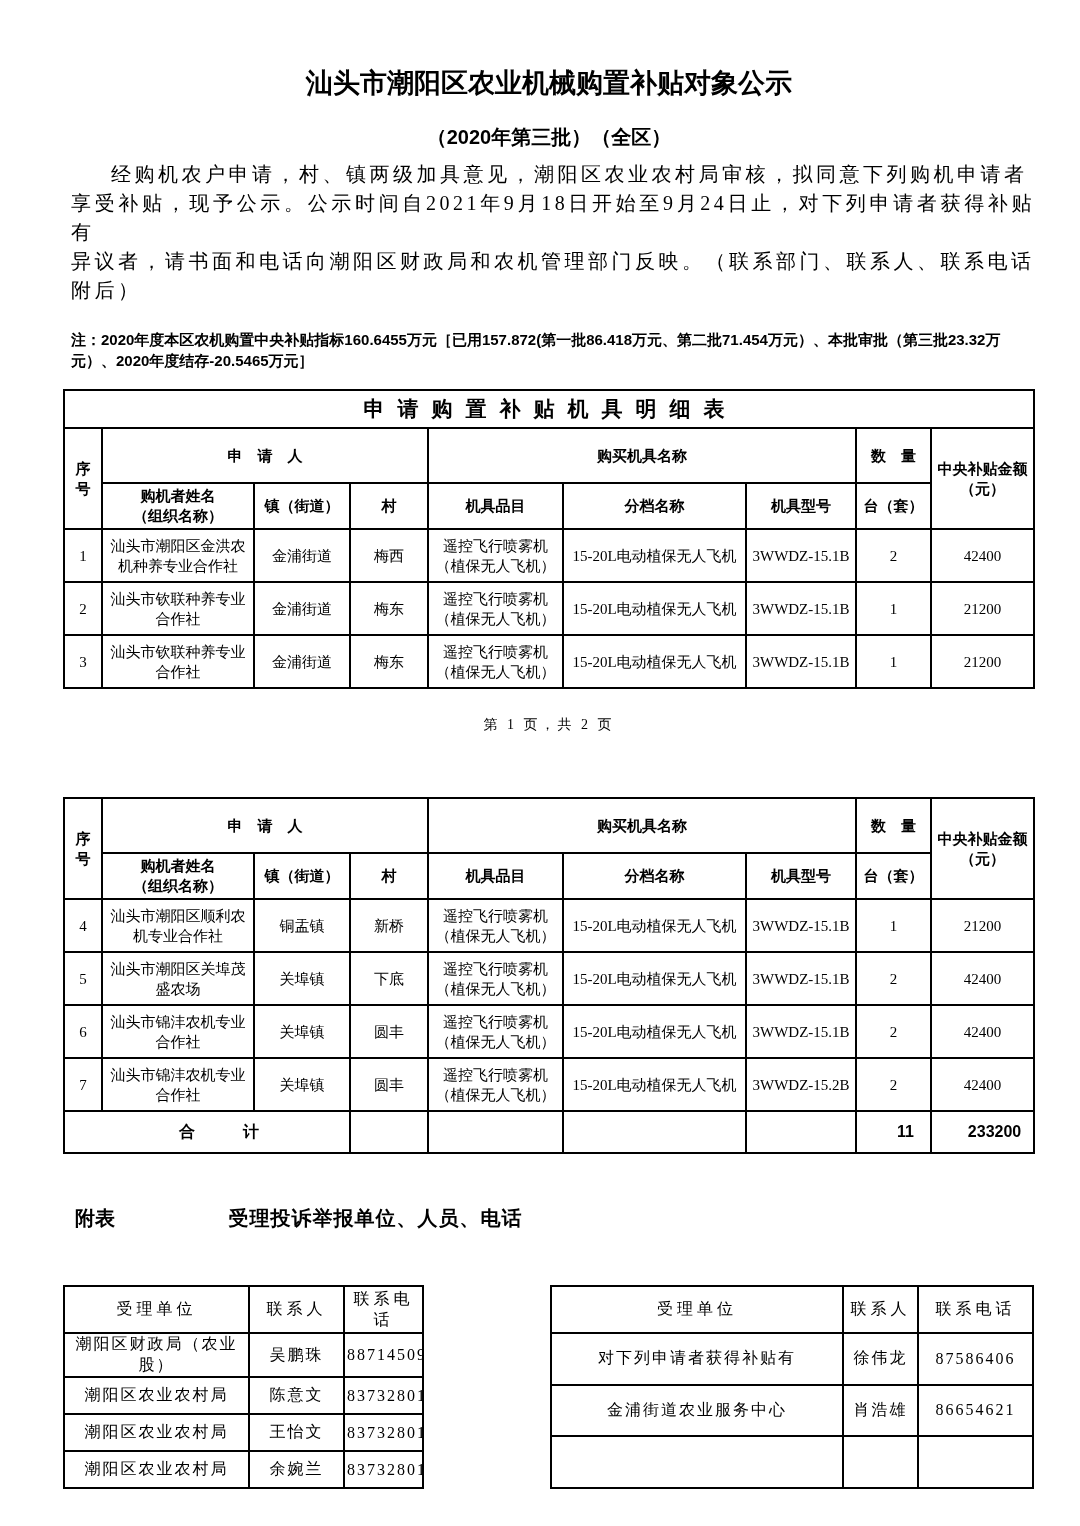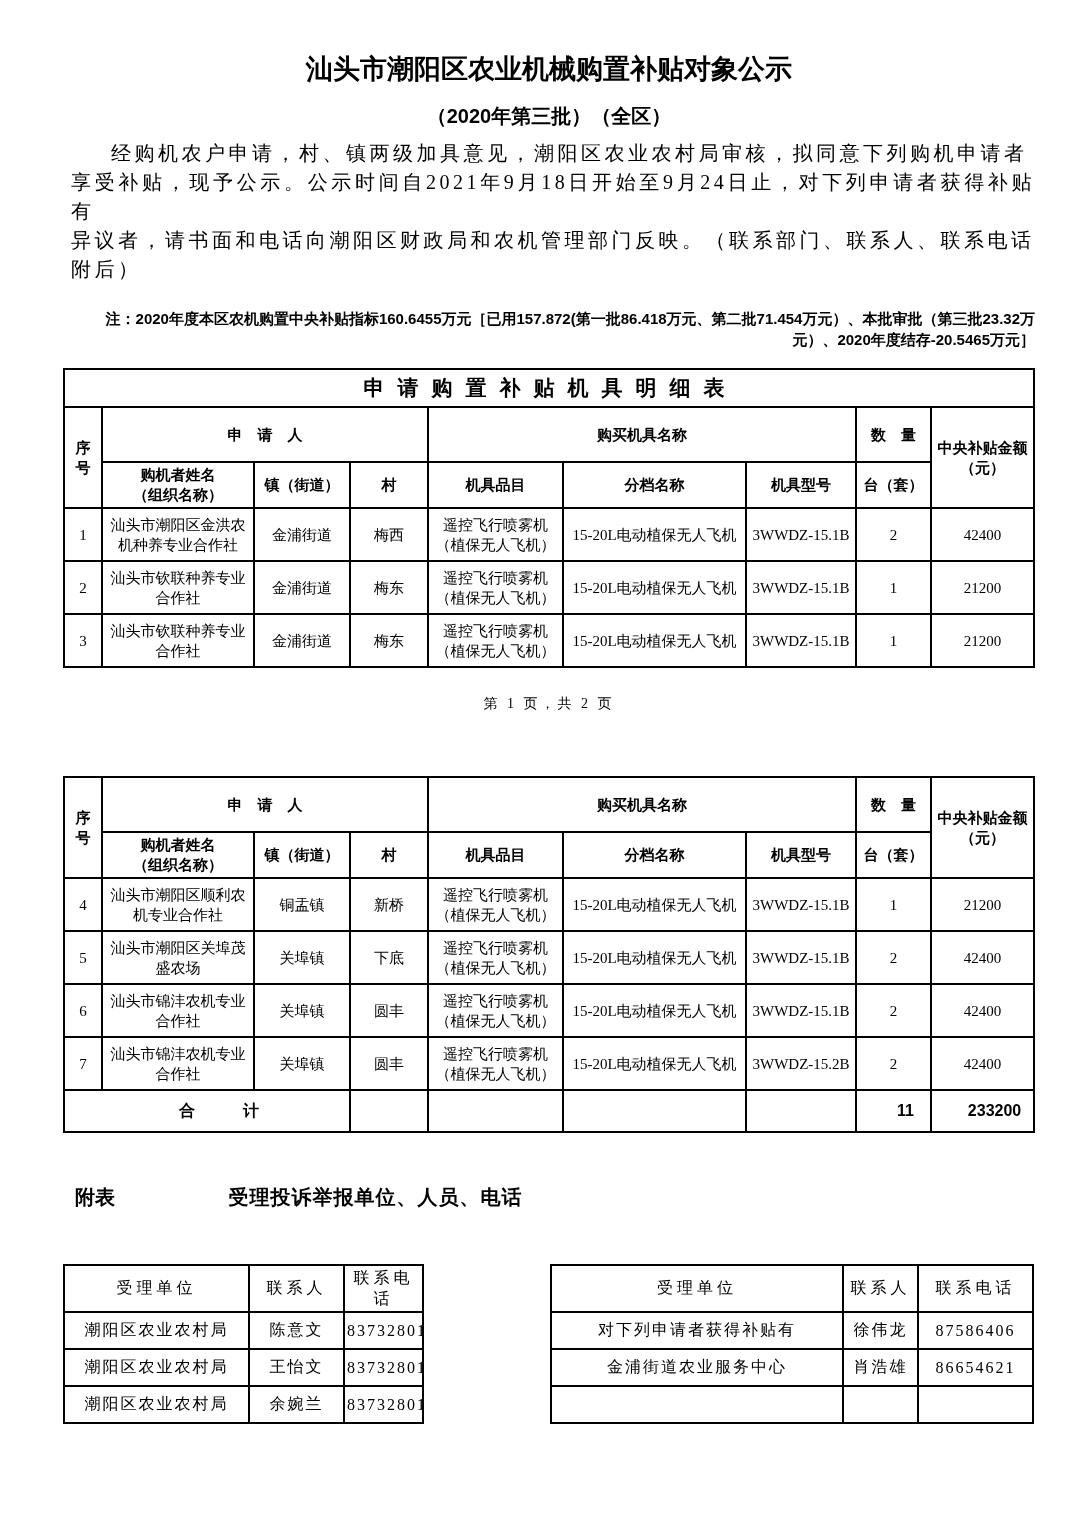--- a/index.html
+++ b/index.html
@@ -5,39 +5,38 @@
   * { margin:0; padding:0; box-sizing:border-box; }
   html,body { background:#ffffff; }
   body {
     width:1080px; height:1526px; overflow:hidden;
     color:#000; font-family:"Liberation Serif","DejaVu Serif",serif;
   }
   .page { width:1080px; height:1526px; padding:0 45px 0 63px; overflow:hidden; }
   .pre { white-space:pre-line;margin-left:8px; }
 
   .doc-title {
-    padding-top:52px; text-align:center;
+    padding-top:66px; text-align:center;
     font:bold 27px/34px "Liberation Sans","DejaVu Sans",sans-serif;
   }
   .doc-subtitle {
-    margin-top:17px; text-align:center;
+    margin-top:24px; text-align:center;
     font:bold 20px/26px "Liberation Sans","DejaVu Sans",sans-serif;
   }
   .body-text {
     margin-top:10px;
     font-size:20px; line-height:29px; letter-spacing:3.5px;
     text-indent:2em; text-align:justify;
   }
   .publisher { margin-top:20px; font-size:20px; line-height:22px; }
   .pub-line { margin-left:537px; }
   .pub-date { margin-left:707px; margin-top:3px; }
   .note {
     margin-top:24px;
     font:bold 15px/21px "Liberation Sans","DejaVu Sans",sans-serif;
-    text-align:right;
   }
 
   table.detail {
     margin-top:18px; width:970px; border-collapse:collapse; table-layout:fixed;
   }
   table.detail th, table.detail td {
     border:2px solid #000; text-align:center; vertical-align:middle;
     padding:2px 4px; overflow:hidden;
   }
   table.detail th { font:bold 15px/20px "Liberation Sans","DejaVu Sans",sans-serif; }
@@ -276,20 +275,25 @@
         </colgroup>
       <thead>
         <tr>
           <th>受理单位</th>
           <th>联系人</th>
           <th>联系电话</th>
         </tr>
       </thead>
       <tbody>
         <tr>
+          <td>潮阳区财政局（农业股）</td>
+          <td>吴鹏珠</td>
+          <td>88714509</td>
+        </tr>
+        <tr>
           <td>潮阳区农业农村局</td>
           <td>陈意文</td>
           <td>83732801</td>
         </tr>
         <tr>
           <td>潮阳区农业农村局</td>
           <td>王怡文</td>
           <td>83732801</td>
         </tr>
         <tr>

